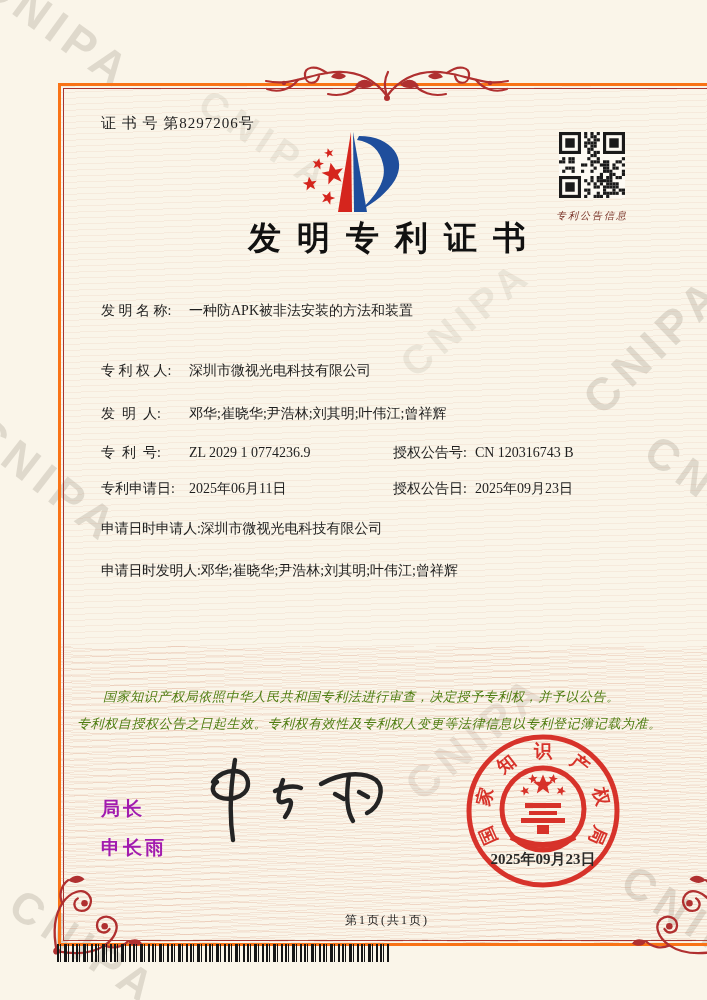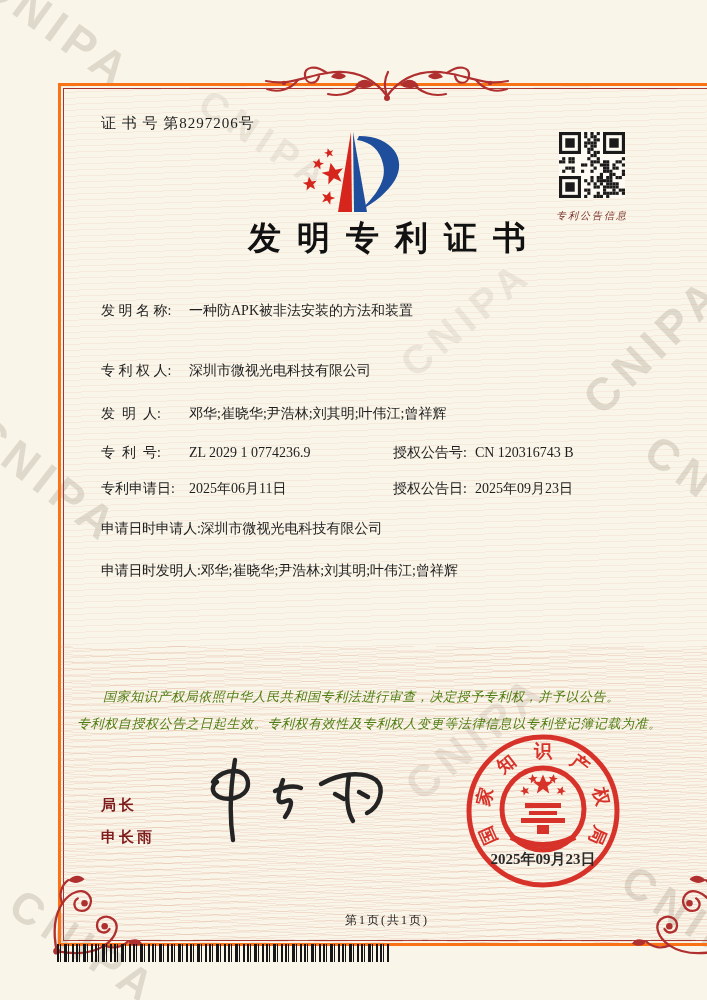--- a/index.html
+++ b/index.html
@@ -60,21 +60,21 @@
   .addr { margin-bottom:4px; }
   
   .statement {
     position:absolute; left:16px; right:16px; top:597px; z-index:2;
     font-size:13px; font-style:italic; letter-spacing:0.6px; line-height:27px; color:#4d7c0f;
   }
   .statement .l1 { text-indent:2em; }
   
   .director { position:absolute; left:40px; top:710px; z-index:2;
     font-family:"Liberation Sans","DejaVu Sans",sans-serif; font-weight:bold;
-    font-size:15px; letter-spacing:3px; color:#7f1d1d; }
+    font-size:19px; letter-spacing:3px; color:#a21caf; }
   .director div { margin-bottom:13px; }
   .sign-svg { position:absolute; left:128px; top:668px; z-index:2; }
   .seal { position:absolute; left:402px; top:645px; z-index:4; opacity:0.93; }
   
   .footer { position:absolute; left:0; right:0; bottom:14px; text-align:center; font-size:12px; letter-spacing:2px; z-index:2; }
   .barcode {
     position:absolute; left:57px; top:944px; width:332px; height:18px; z-index:1;
     background:repeating-linear-gradient(90deg,
       #161616 0 2px, transparent 2px 3px,
       #161616 3px 4px, transparent 4px 7px,

